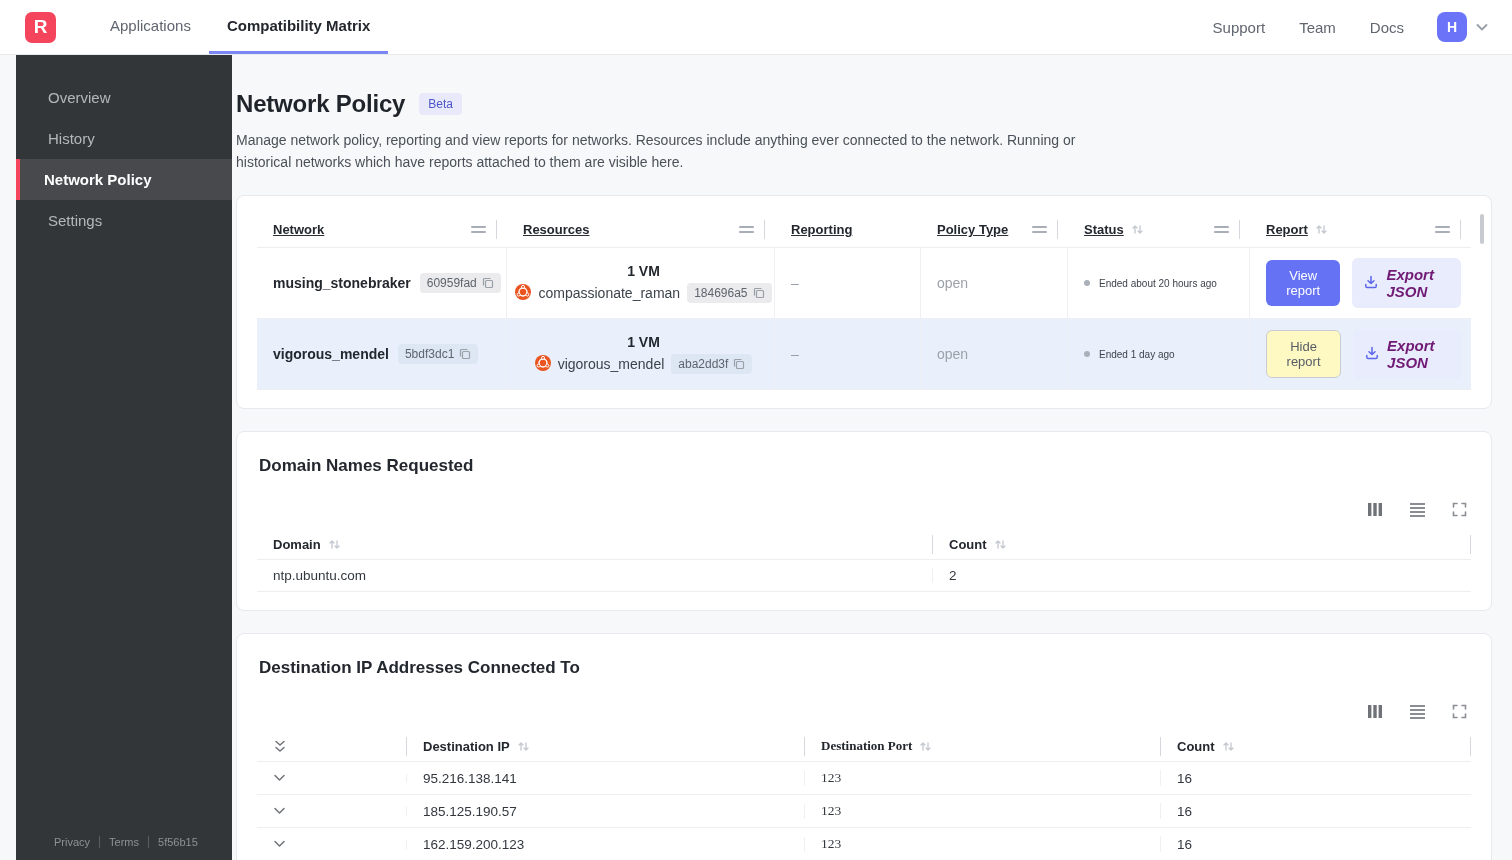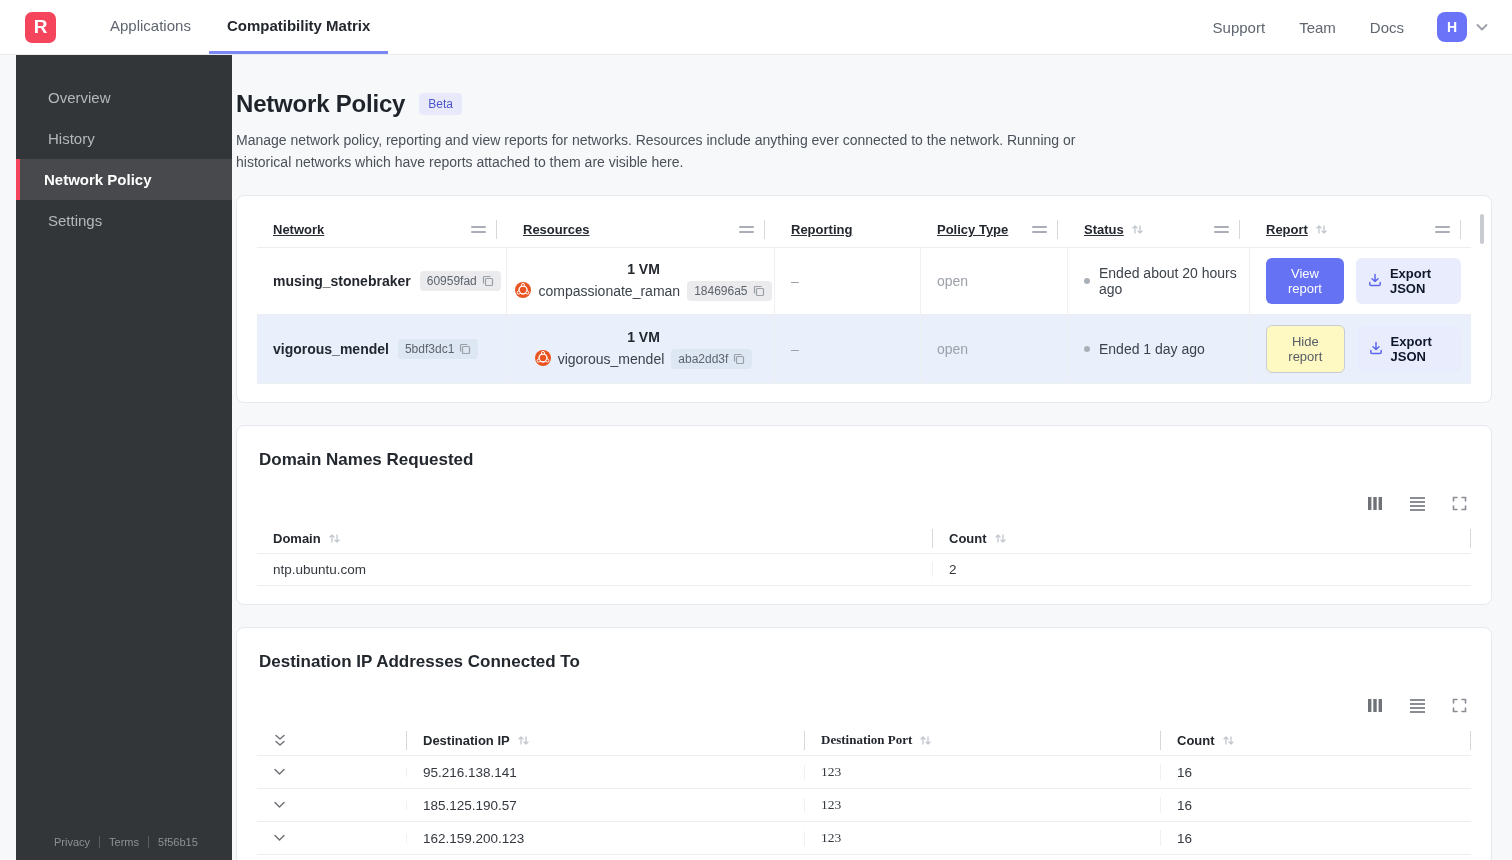--- a/index.html
+++ b/index.html
@@ -68,28 +68,28 @@
   .hashpill { display:inline-flex; align-items:center; gap:5px; background:#ebebed; border-radius:4px;
     padding:3px 7px; font-size:12px; color:#5d646d; }
   .row.selected .hashpill { background:#dde6f3; }
   .copy { cursor:pointer; display:flex; }
   .res-cell { flex-direction:column; align-items:center; justify-content:center; gap:4px; }
   .vm { font-size:14px; font-weight:bold; color:#23272e; }
   .res-line { display:flex; align-items:center; gap:7px; font-size:14px; color:#3c434b; }
   .muted { font-size:14px; color:#9ba1a9; }
   .status-cell { gap:9px; }
   .dot { width:6px; height:6px; border-radius:50%; background:#aab0b7; flex:0 0 auto; }
-  .status-txt { font-size:14px; color:#3c434b; }
+  .status-txt { font-size:10px; color:#3c434b; }
   .btn-primary { background:#6472f3; color:#fff; border:none; border-radius:6px; padding:8px 13px;
     font-size:13px; font-weight:normal; cursor:pointer; font-family:inherit; }
   .btn-outline { background:#fef9c3; color:#565d66; border:1px solid #c9ccd2; border-radius:6px;
     padding:8px 13px; font-size:13px; cursor:pointer; font-family:inherit; }
   .export { display:inline-flex; align-items:center; gap:8px; background:#e8ecfc; border-radius:6px;
     padding:8px 12px; margin-left:12px; cursor:pointer; }
-  .export span { font-size:13px; font-weight:bold; color:#0f172a; }
+  .export span { font-size:15px; font-weight:bold; color:#701a75;font-style:italic; }
   .vscroll { position:absolute; top:18px; right:7px; width:4px; height:30px; border-radius:2px; background:#c7cacf; cursor:pointer; }
 
   
   .card-title { font-size:17px; font-weight:bold; color:#23272e; padding:8px 0 0 2px; }
   .toolbar { display:flex; justify-content:flex-end; gap:26px; margin:26px 4px 12px 0; }
   .tool { cursor:pointer; display:flex; align-items:center; }
   .stable { width:100%; }
   .stable .thead { display:flex; height:30px; align-items:center; }
   .stable .th { display:flex; align-items:center; height:100%; padding:0 0 0 16px; }
   .stable .th .sep { margin-left:auto; }

